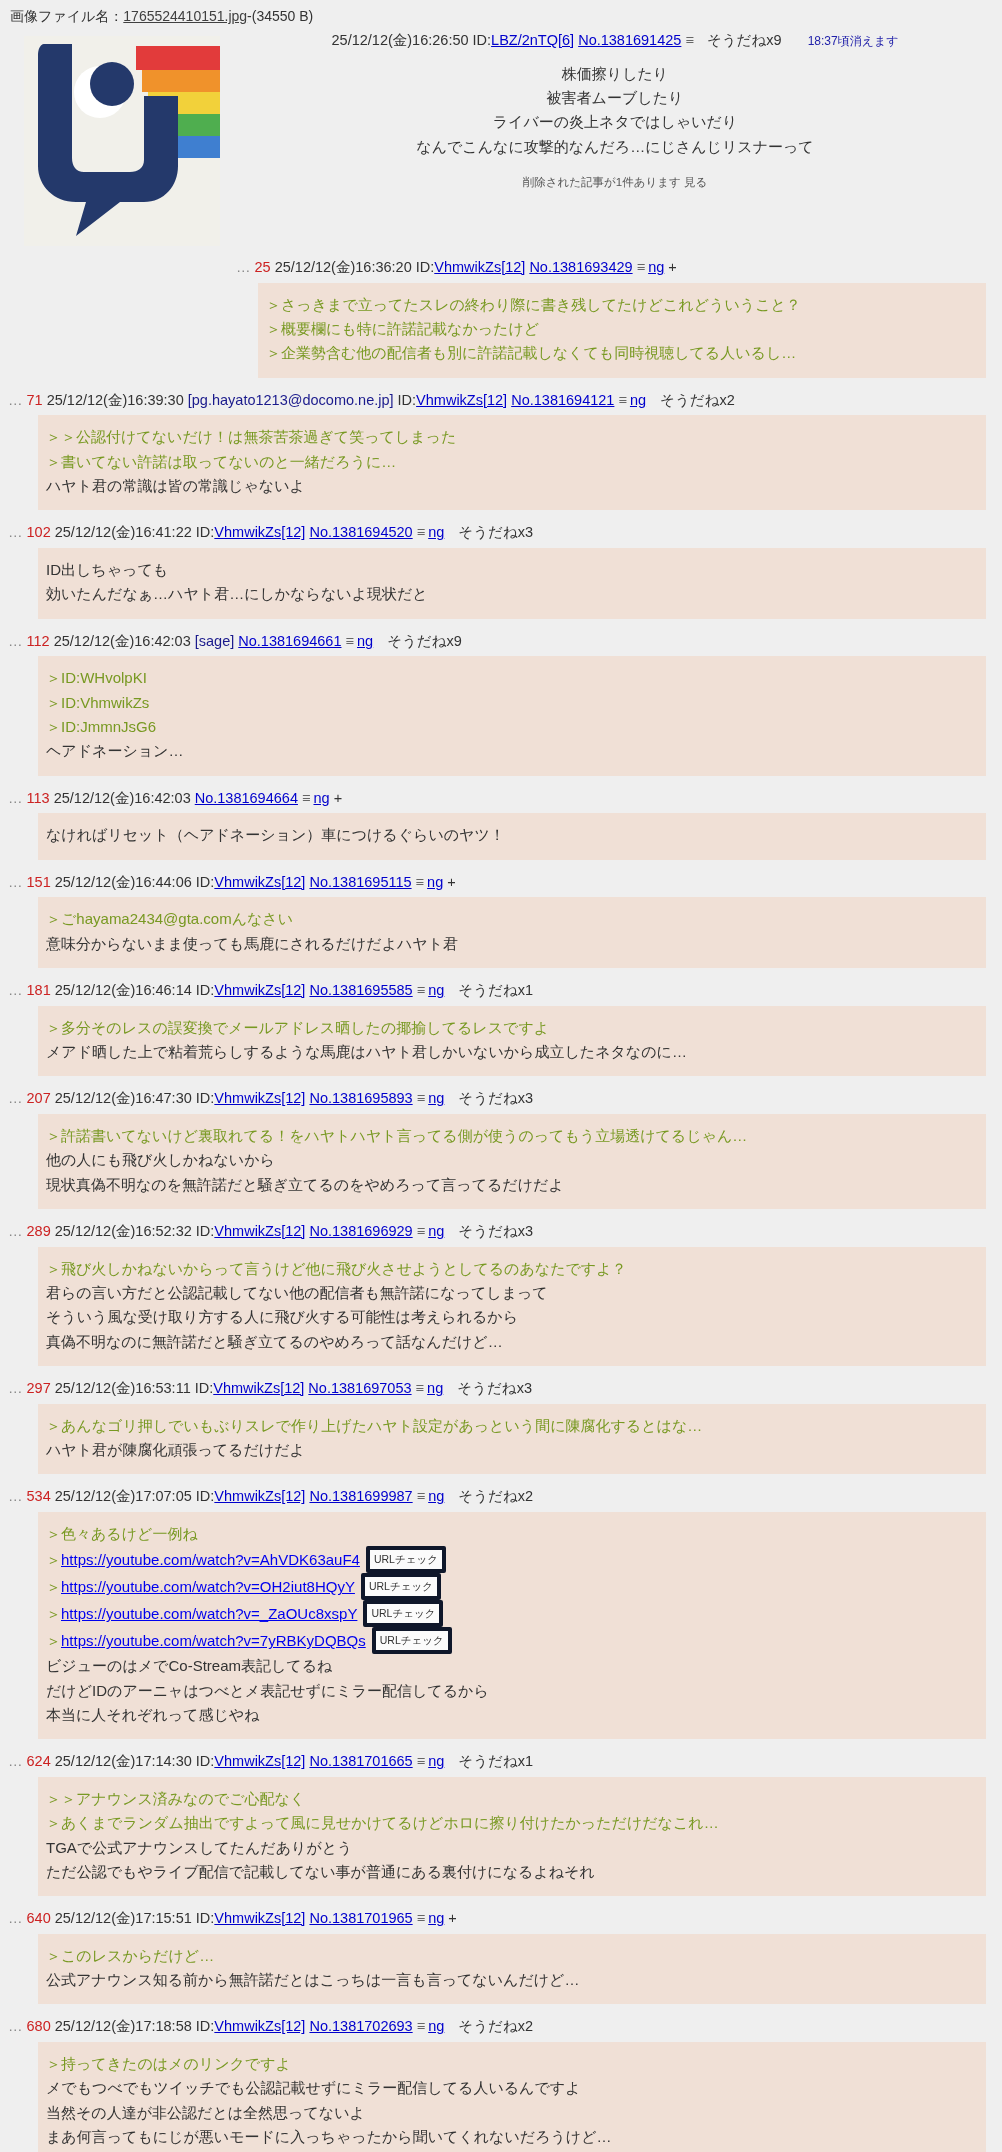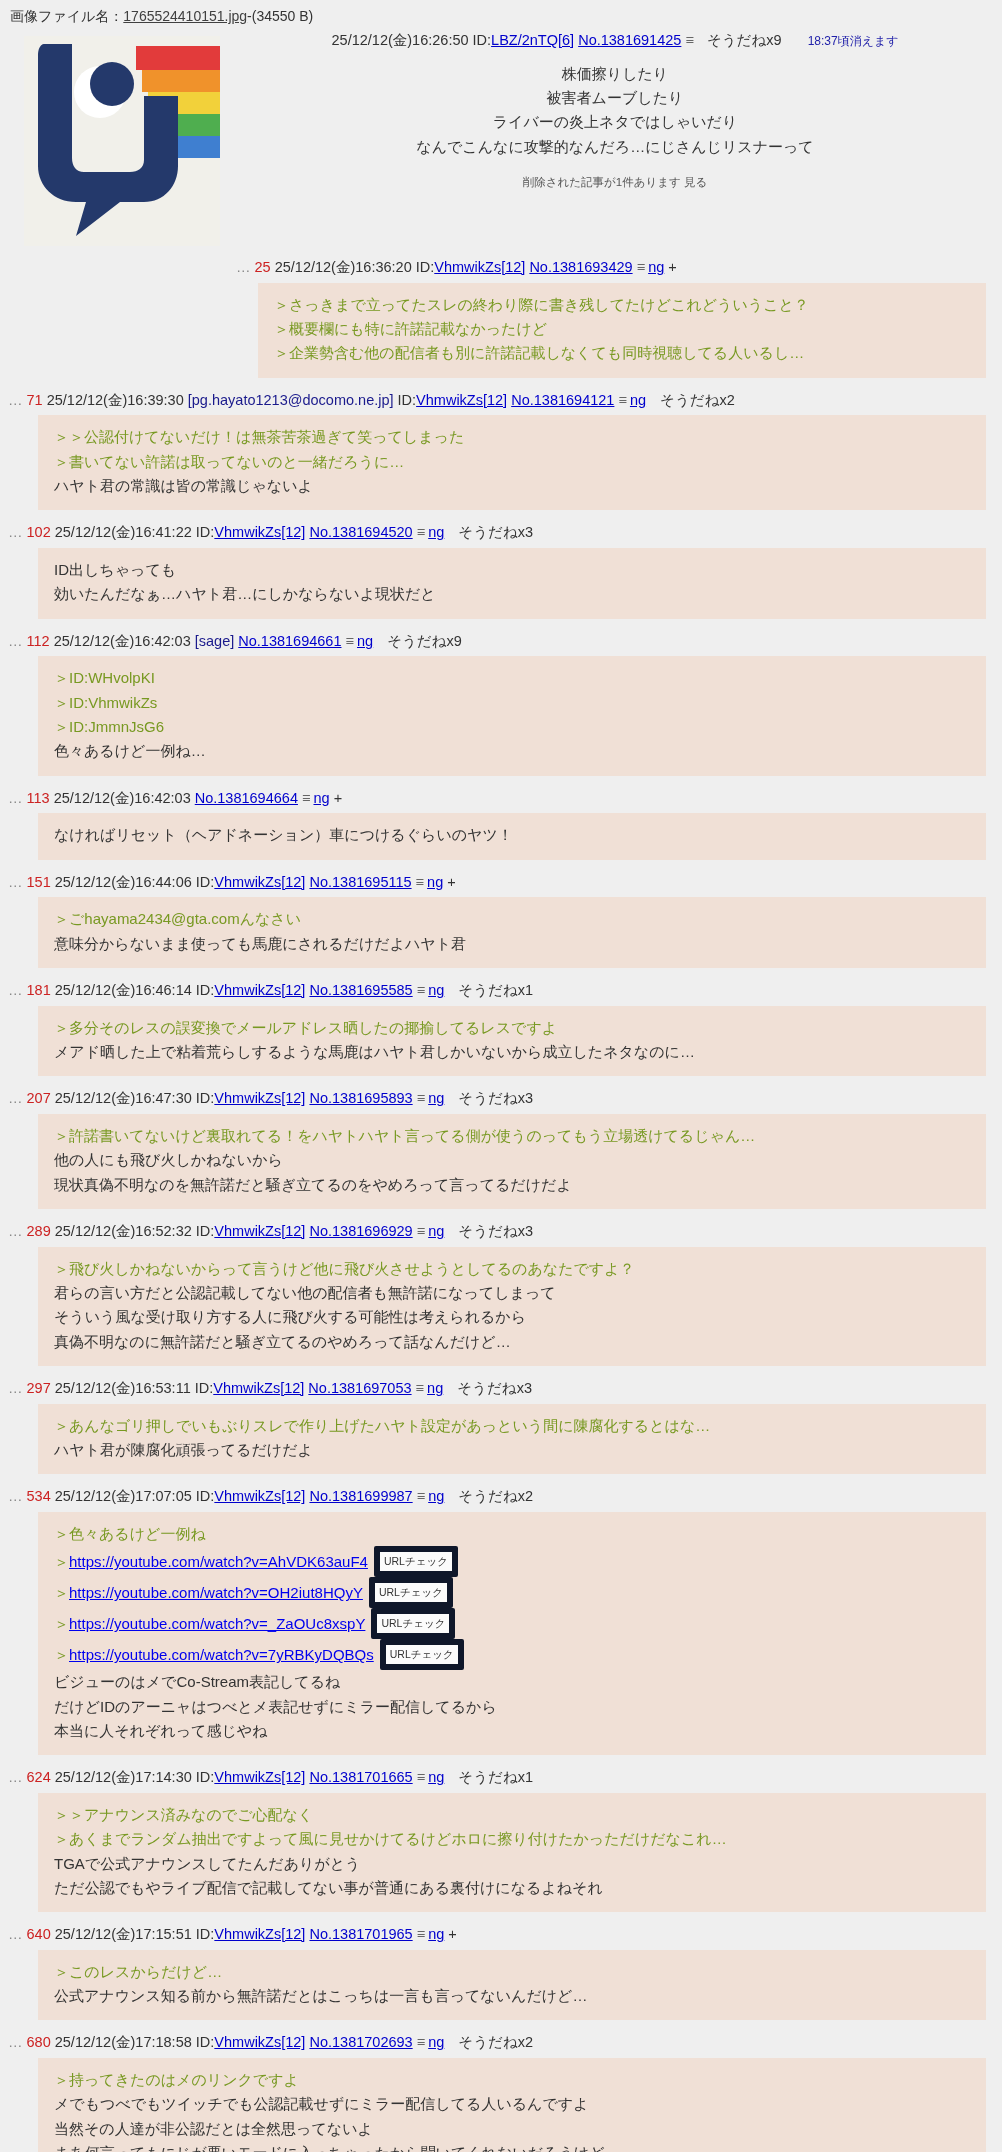--- a/index.html
+++ b/index.html
@@ -38,29 +38,29 @@
   .posthead .num{color:#cc2222;}
   .posthead .dots{color:#888;margin-right:4px;}
 
   .toptext{margin:10px 0 0 0;line-height:1.62;font-size:15px;color:#333;}
   .deleted{font-size:11.5px;color:#555;margin:16px 0 2px 0;}
 
   .post{margin:0 8px 0 0;}
   .post .head{padding:2px 0 0 0;}
   .quotebox{
     background:#f0e0d6;
-    padding:10px 14px 12px 16px;
+    padding:10px 14px 12px 8px;
     margin:4px 0 10px 0;
     line-height:1.62;
   }
   .qline{color:#333;}
 
   .urlchk{
     display:inline-block;
-    border:6px solid #0f172a;
+    border:4px solid #0f172a;
     background:#fbfbfb;
     font-size:10.5px;
     color:#333;
     padding:1px 4px;
     vertical-align:2px;
     margin-left:6px;
     border-radius:2px;
   }
   .ytlink{color:#0000ee;text-decoration:underline;}
 </style>
@@ -134,21 +134,21 @@
           <div class="qline">ID出しちゃっても</div>
           <div class="qline">効いたんだなぁ…ハヤト君…にしかならないよ現状だと</div>
         </div>
       </div>
       <div class="post">
         <div class="posthead head"><span class="dots">…</span><span class="num">112 </span><span>25/12/12(金)16:42:03 </span><span style="color: rgb(26, 26, 140);">[sage] </span><a class="resno" href="#">No.1381694661</a> <span class="menu">≡</span> <a class="ng" href="#">ng</a> <span class="sodane">そうだねx9</span></div>
         <div class="quotebox" style="margin-left: 30px;">
           <div class="qline" style="color: rgb(120, 153, 34);">＞ID:WHvolpKI</div>
           <div class="qline" style="color: rgb(120, 153, 34);">＞ID:VhmwikZs</div>
           <div class="qline" style="color: rgb(120, 153, 34);">＞ID:JmmnJsG6</div>
-          <div class="qline">色々あるけど一例ね…</div>
+          <div class="qline">ヘアドネーション…</div>
         </div>
       </div>
       <div class="post">
         <div class="posthead head"><span class="dots">…</span><span class="num">113 </span><span>25/12/12(金)16:42:03 </span><a class="resno" href="#">No.1381694664</a> <span class="menu">≡</span> <a class="ng" href="#">ng</a> <span class="plus">+</span></div>
         <div class="quotebox" style="margin-left: 30px;">
           <div class="qline">なければリセット（ヘアドネーション）車につけるぐらいのヤツ！</div>
         </div>
       </div>
       <div class="post">
         <div class="posthead head"><span class="dots">…</span><span class="num">151 </span><span>25/12/12(金)16:44:06 </span><span>ID:</span><a class="idlink" href="#">VhmwikZs[12]</a> <a class="resno" href="#">No.1381695115</a> <span class="menu">≡</span> <a class="ng" href="#">ng</a> <span class="plus">+</span></div>

